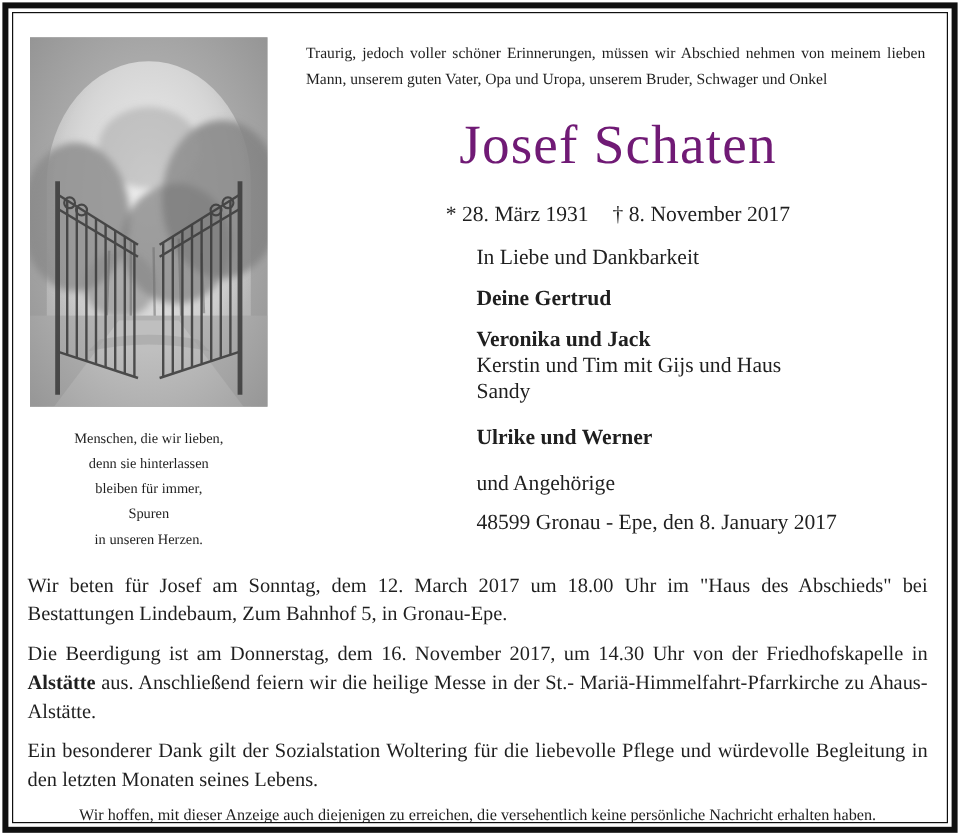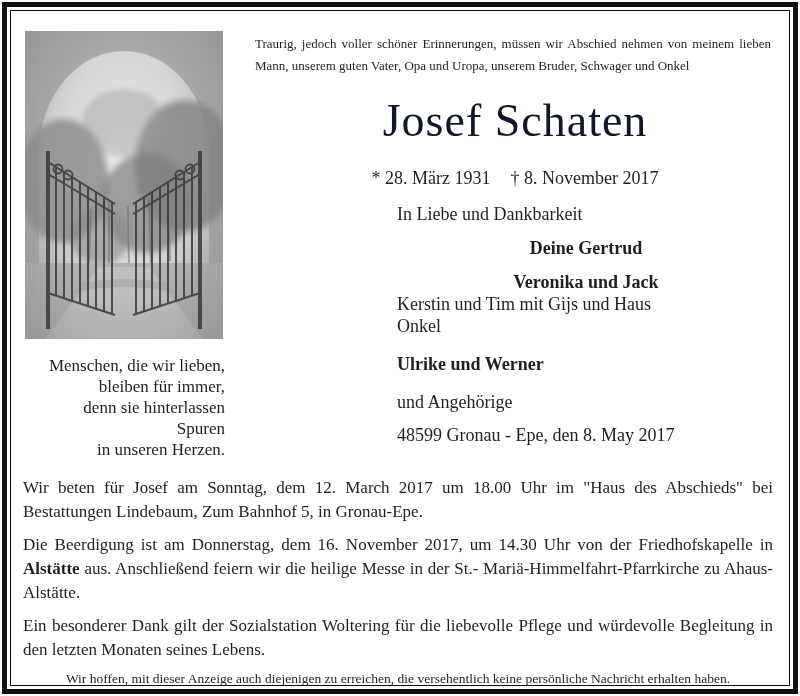--- a/index.html
+++ b/index.html
@@ -20,39 +20,39 @@
     overflow: hidden;
   }
   .top-section { display: flex; }
   .left-col { width: 232px; flex-shrink: 0; }
   .photo {
     width: 198px; height: 308px; margin: 6px 0 0 2px;
     overflow: hidden; background: #a9a9a9;
   }
   .poem {
     margin-top: 16px; width: 202px;
-    text-align: right; font-size: 17px; line-height: 21px;
+    text-align: center; font-size: 12px; line-height: 21px;
   }
   .right-col { flex: 1; padding-top: 8px; }
   .intro {
     margin: 0; font-size: 13px; line-height: 22px;
     text-align: justify; padding-right: 4px;
   }
   .name {
     margin: 18px 0 0 0; font-weight: normal;
     font-size: 46px; line-height: 52px; text-align: center;
-    color: #0f172a; letter-spacing: 1px;
+    color: #701a75; letter-spacing: 1px;
   }
   .dates { margin-top: 20px; text-align: center; font-size: 18px; line-height: 22px; }
   .dates .death { margin-left: 20px; }
   .names-block { margin-left: 142px; font-size: 18px; line-height: 22px; }
   .dedication { margin-top: 14px; }
   .m { }
   .bold { font-weight: bold; }
-  .mt12 { margin-top: 12px; text-align: center; }
+  .mt12 { margin-top: 12px; }
   .mt8  { margin-top: 16px; }
   .mt16 { margin-top: 16px; }
   .place { margin-top: 11px; }
   .bottom-section { margin-top: 16px; font-size: 17px; line-height: 24px; }
   .bottom-section p { margin: 0 0 9px 0; text-align: justify; padding-right: 2px; }
   .bottom-section p.fine {
     margin: 3px 0 0 0; font-size: 13.5px; line-height: 16px; text-align: center;
   }
 </style>
 </head>
@@ -133,45 +133,45 @@
                   <line x1="111" y1="171" x2="111" y2="283"></line>
                 </g>
                 <circle cx="165" cy="138" r="4.5" stroke-width="1.8"></circle>
                 <circle cx="155" cy="144" r="4.5" stroke-width="1.8"></circle>
               </g>
             </svg>
           </div>
 
           <div class="poem">
             <div>Menschen, die wir lieben,</div>
+            <div>denn sie hinterlassen</div>
             <div>bleiben für immer,</div>
-            <div>denn sie hinterlassen</div>
             <div>Spuren</div>
             <div>in unseren Herzen.</div>
           </div>
         </div>
 
         <div class="right-col">
           <p class="intro">Traurig, jedoch voller schöner Erinnerungen, müssen wir Abschied nehmen von meinem lieben Mann, unserem guten Vater, Opa und Uropa, unserem Bruder, Schwager und Onkel</p>
 
           <h1 class="name">Josef Schaten</h1>
 
           <div class="dates">
             <span>* 28. März 1931</span><span class="death">† 8. November 2017</span>
           </div>
 
           <div class="names-block">
             <div class="dedication">In Liebe und Dankbarkeit</div>
             <div class="m bold mt12">Deine Gertrud</div>
             <div class="m bold mt12">Veronika und Jack</div>
             <div class="m">Kerstin und Tim mit Gijs und Haus</div>
-            <div class="m">Onkel</div>
+            <div class="m">Sandy</div>
             <div class="m bold mt8">Ulrike und Werner</div>
             <div class="m mt16">und Angehörige</div>
-            <div class="place">48599 Gronau - Epe, den 8. May 2017</div>
+            <div class="place">48599 Gronau - Epe, den 8. January 2017</div>
           </div>
         </div>
       </div>
 
       <div class="bottom-section">
         <p>Wir beten für Josef am Sonntag, dem 12. March 2017 um 18.00 Uhr im "Haus des Abschieds" bei Bestattungen Lindebaum, Zum Bahnhof 5, in Gronau-Epe.</p>
         <p><span>Die Beerdigung ist am Donnerstag, dem 16. November 2017, um 14.30 Uhr von der Friedhofskapelle in </span><strong>Alstätte</strong><span> aus. Anschließend feiern wir die heilige Messe in der St.- Mariä-Himmelfahrt-Pfarrkirche zu Ahaus-Alstätte.</span></p>
         <p>Ein besonderer Dank gilt der Sozialstation Woltering für die liebevolle Pflege und würdevolle Begleitung in den letzten Monaten seines Lebens.</p>
         <p class="fine">Wir hoffen, mit dieser Anzeige auch diejenigen zu erreichen, die versehentlich keine persönliche Nachricht erhalten haben.</p>
       </div>

